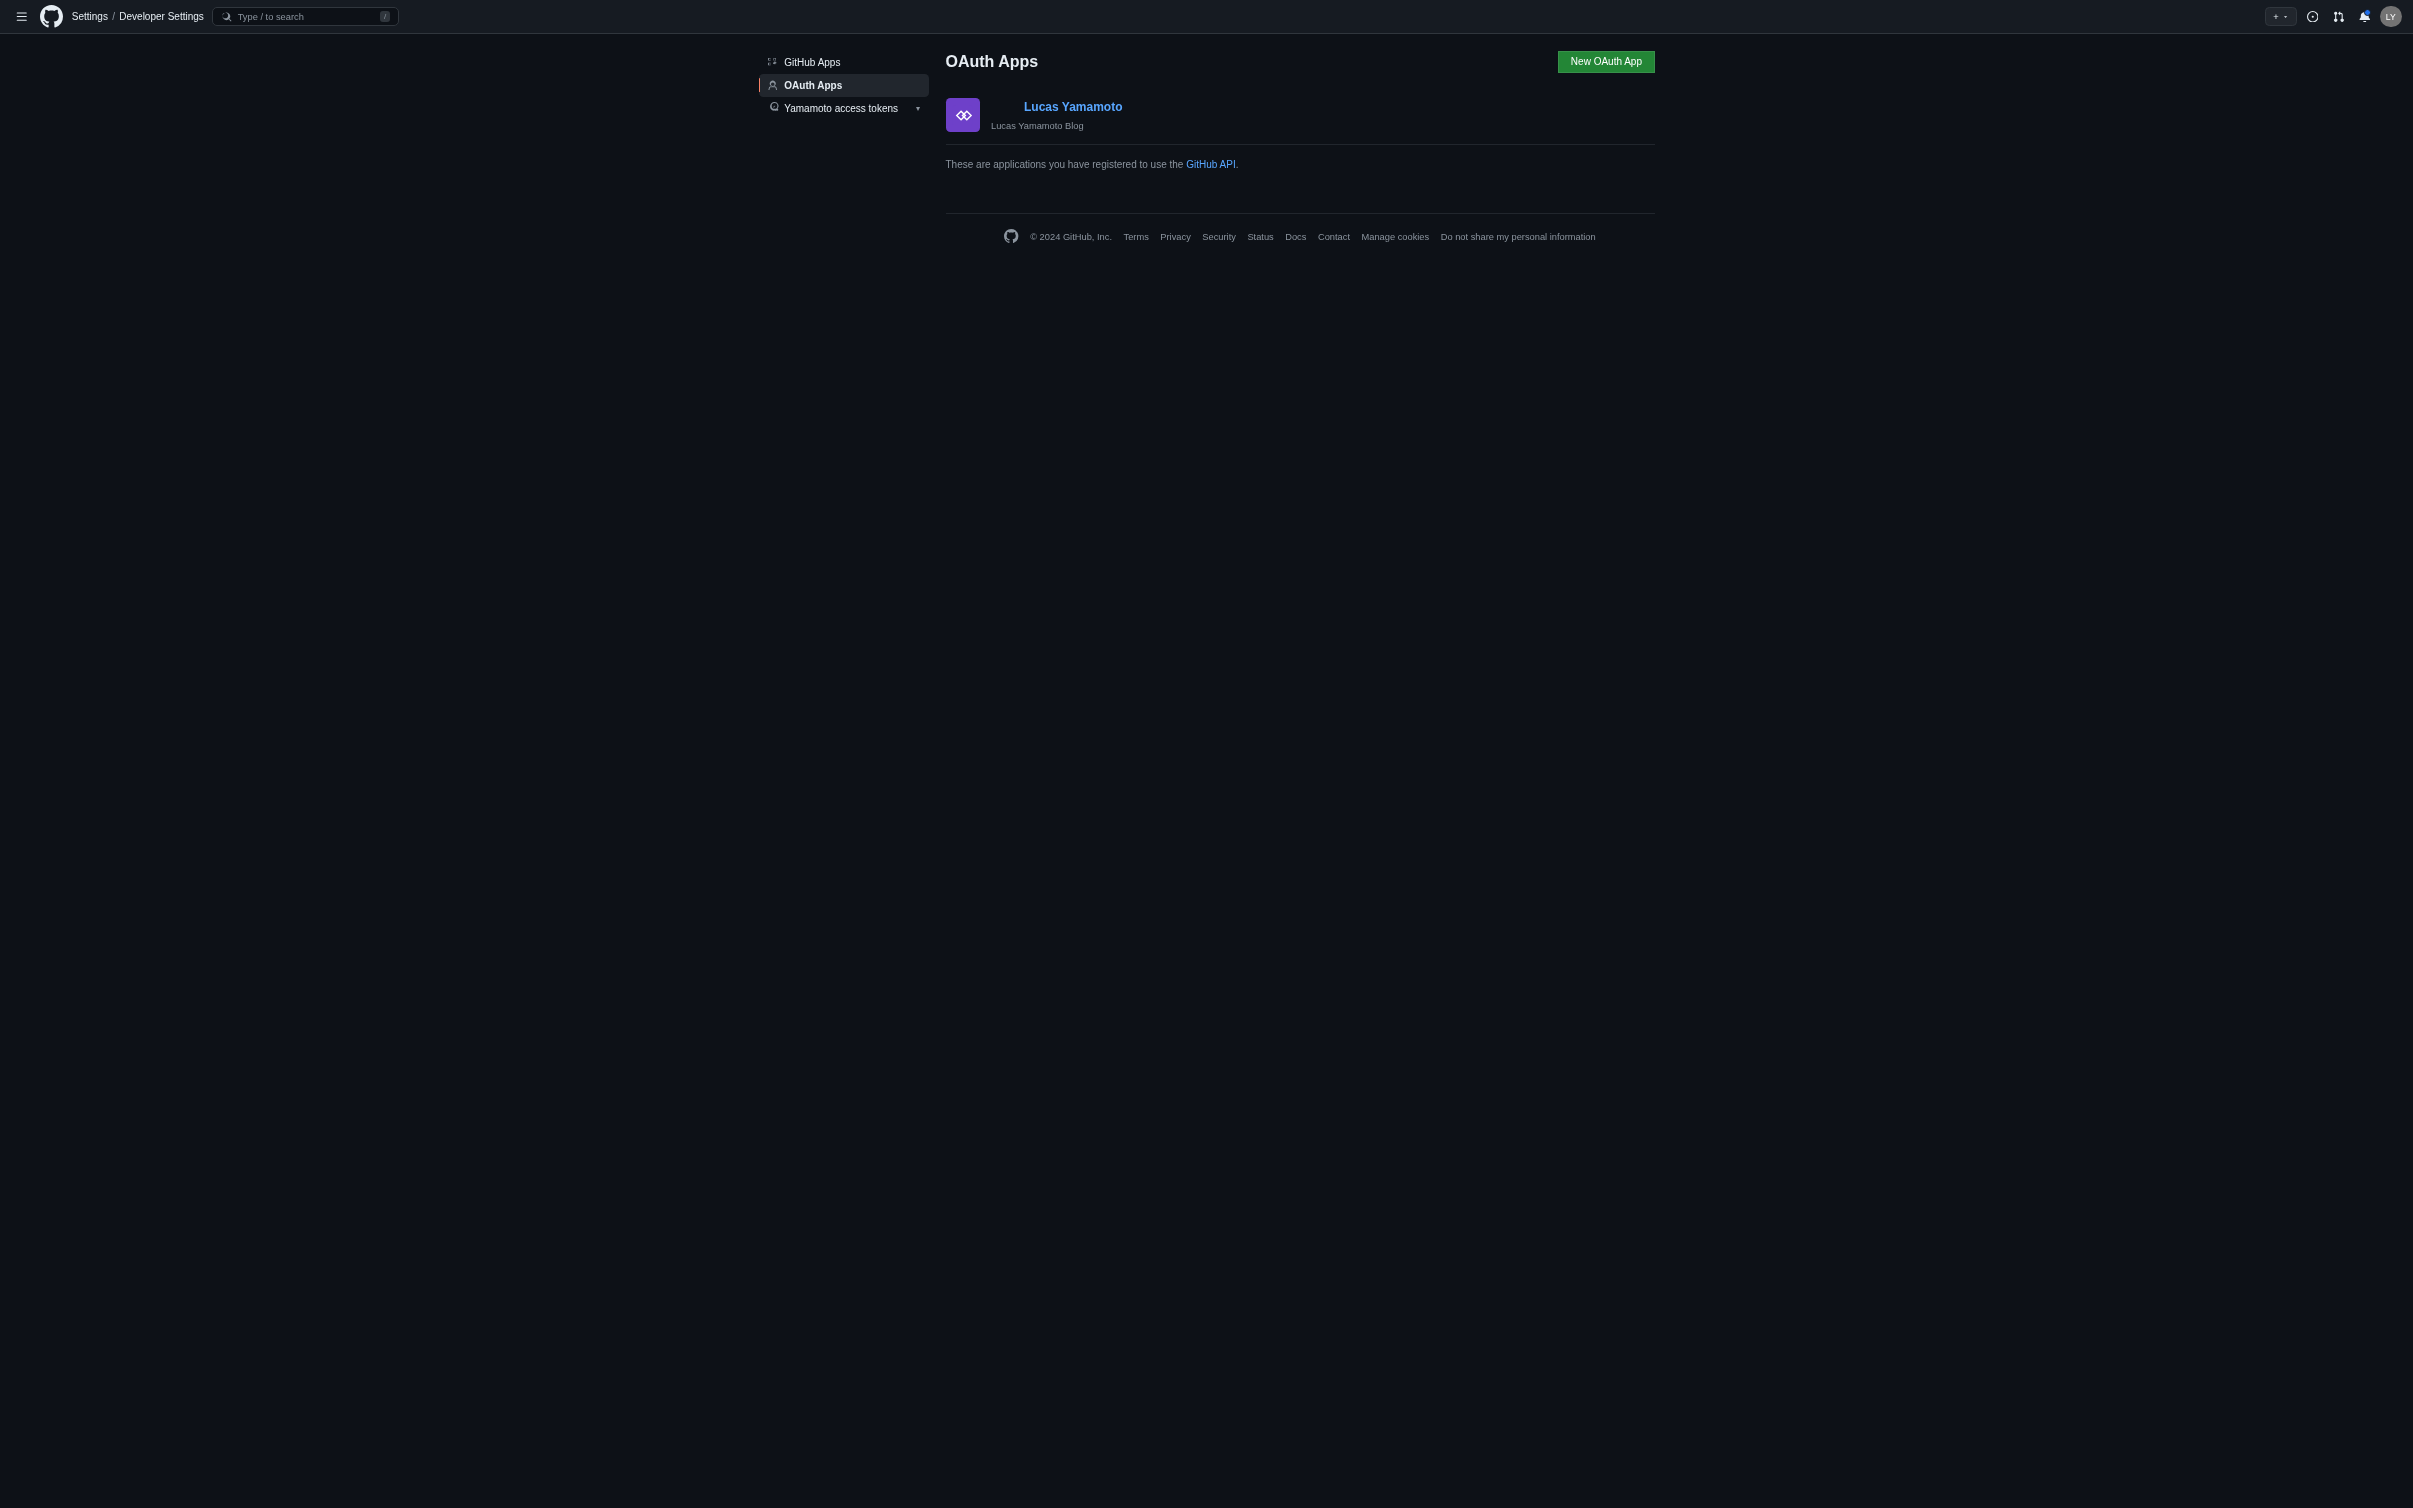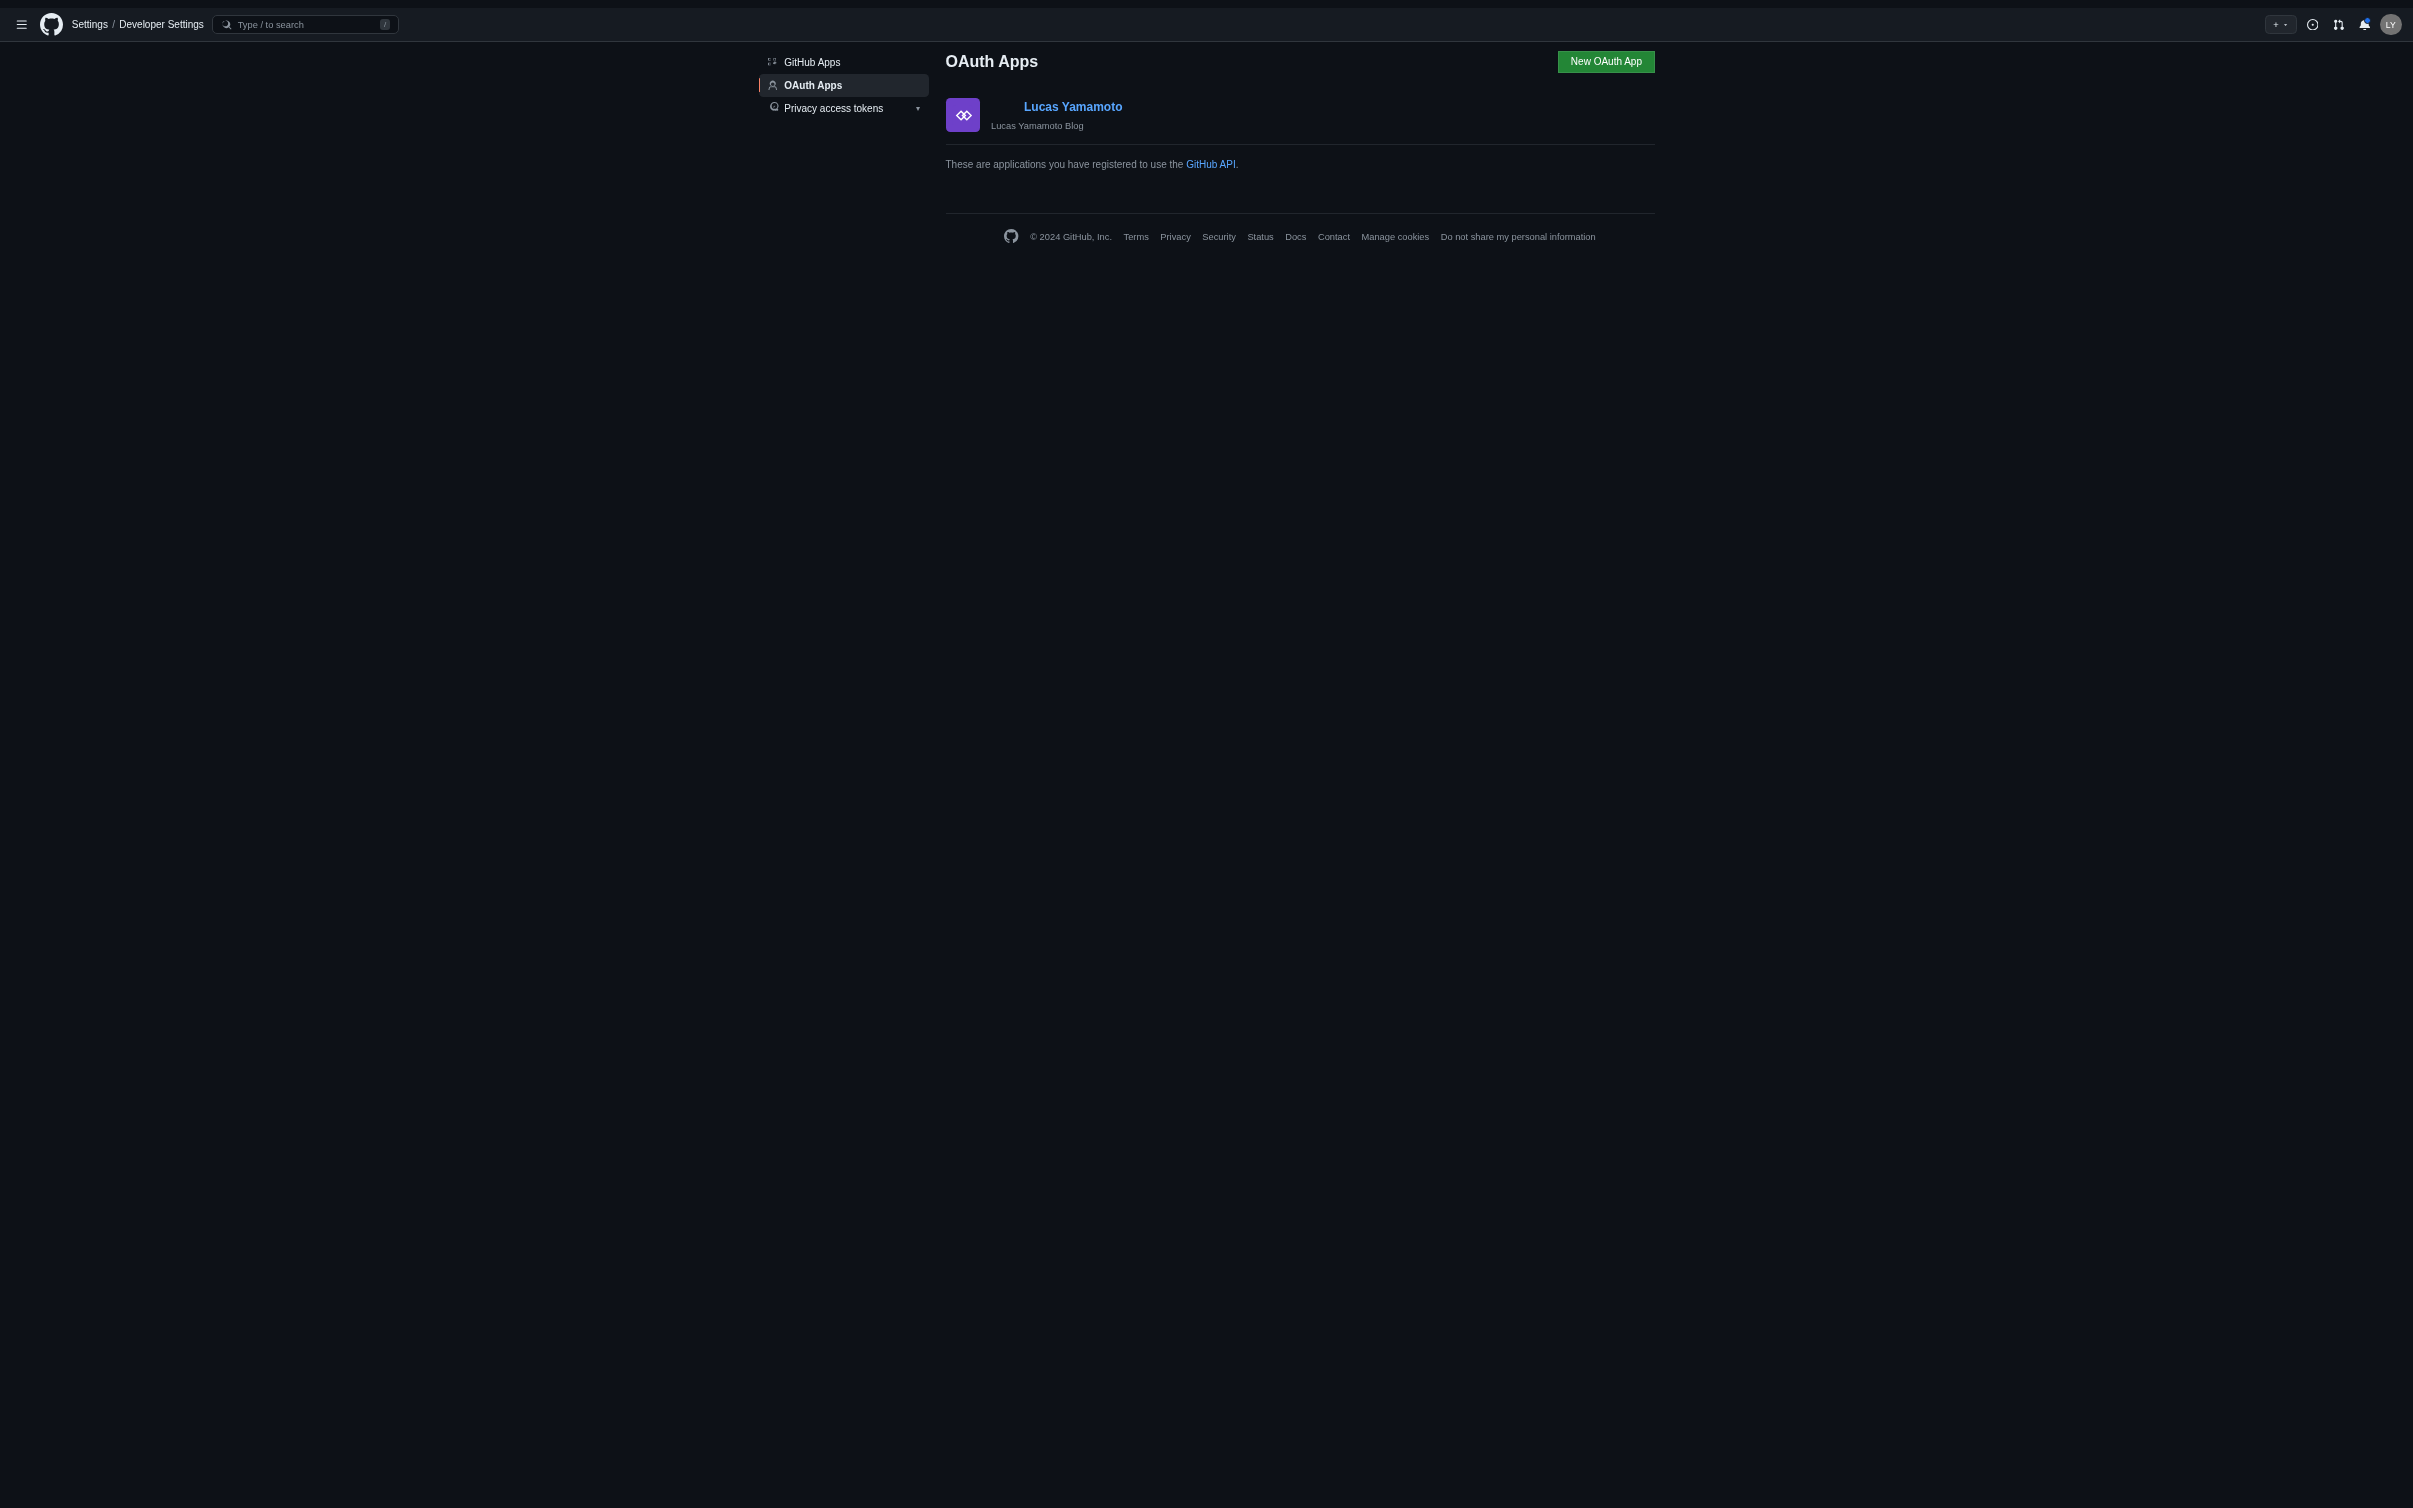--- a/index.html
+++ b/index.html
@@ -14,21 +14,21 @@
     
     .gh-nav {
       background: #161b22;
       border-bottom: 0.7px solid #30363d;
       height: 34px;
       display: flex;
       align-items: center;
       padding: 0 11.5px;
       gap: 8.6px;
       position: sticky;
-      top: 8px;
+      top: 0;
       z-index: 100;
     }
     .gh-nav-left {
       display: flex;
       align-items: center;
       gap: 8.6px;
       flex: 1;
     }
     .gh-nav-right {
       display: flex;
@@ -357,21 +357,21 @@
       </span>
       <span class="sidebar-item-label">OAuth Apps</span>
     </div>
 
     <div class="sidebar-item">
       <span class="sidebar-item-icon">
         <svg width="11.5" height="11.5" viewBox="0 0 16 16" fill="currentColor">
           <path d="M10.5 0a5.5 5.5 0 014.16 9.076l1.137 1.748a.25.25 0 01-.035.327l-.87.871a.25.25 0 01-.327.035L13.18 11.7l-.64.627a.25.25 0 01-.3.036l-1.36-.803-.64.627A5.5 5.5 0 1110.5 0zm0 1.5a4 4 0 100 8 4 4 0 000-8zm.5 3.5a.5.5 0 110 1 .5.5 0 010-1zM9 6.5A.5.5 0 019.5 6h1a.5.5 0 010 1h-.5v.5a.5.5 0 01-1 0v-1z"></path>
         </svg>
       </span>
-      <span class="sidebar-item-label">Privacy access tokens</span>
+      <span class="sidebar-item-label">Yamamoto access tokens</span>
       <span class="sidebar-chevron">▾</span>
     </div>
   </aside>
 
   <main class="content">
     <div class="content-header">
       <h1 class="content-title">OAuth Apps</h1>
       <button class="btn-primary">New OAuth App</button>
     </div>
 

